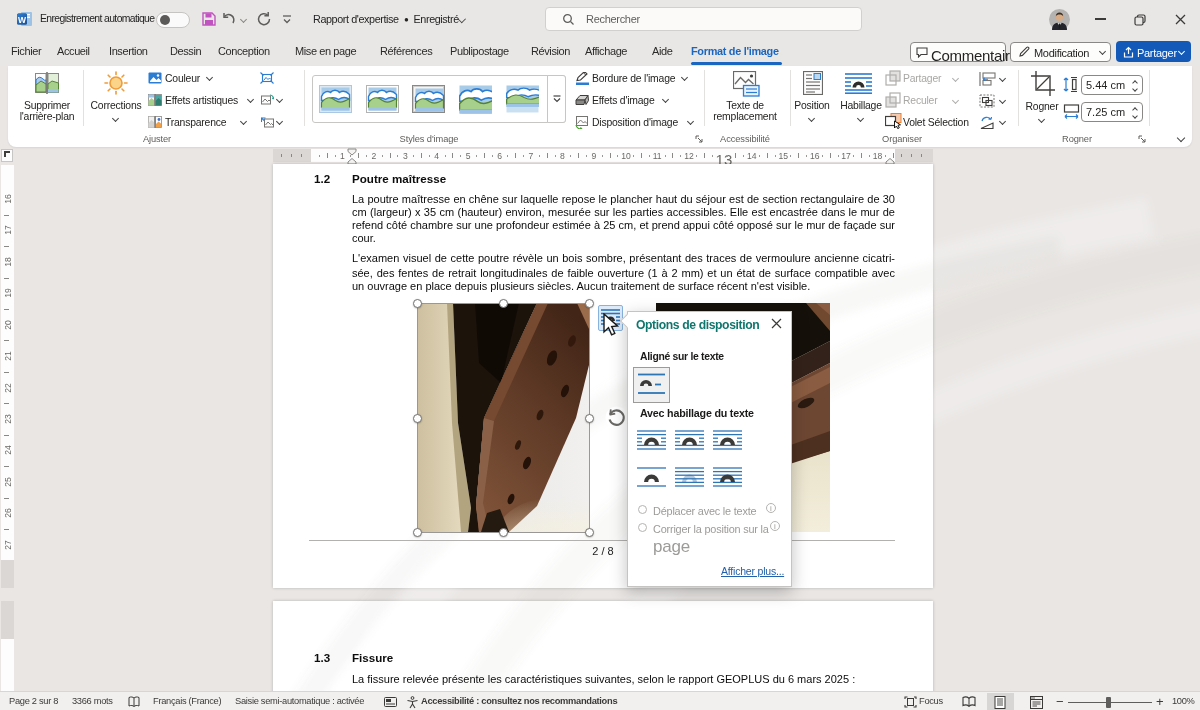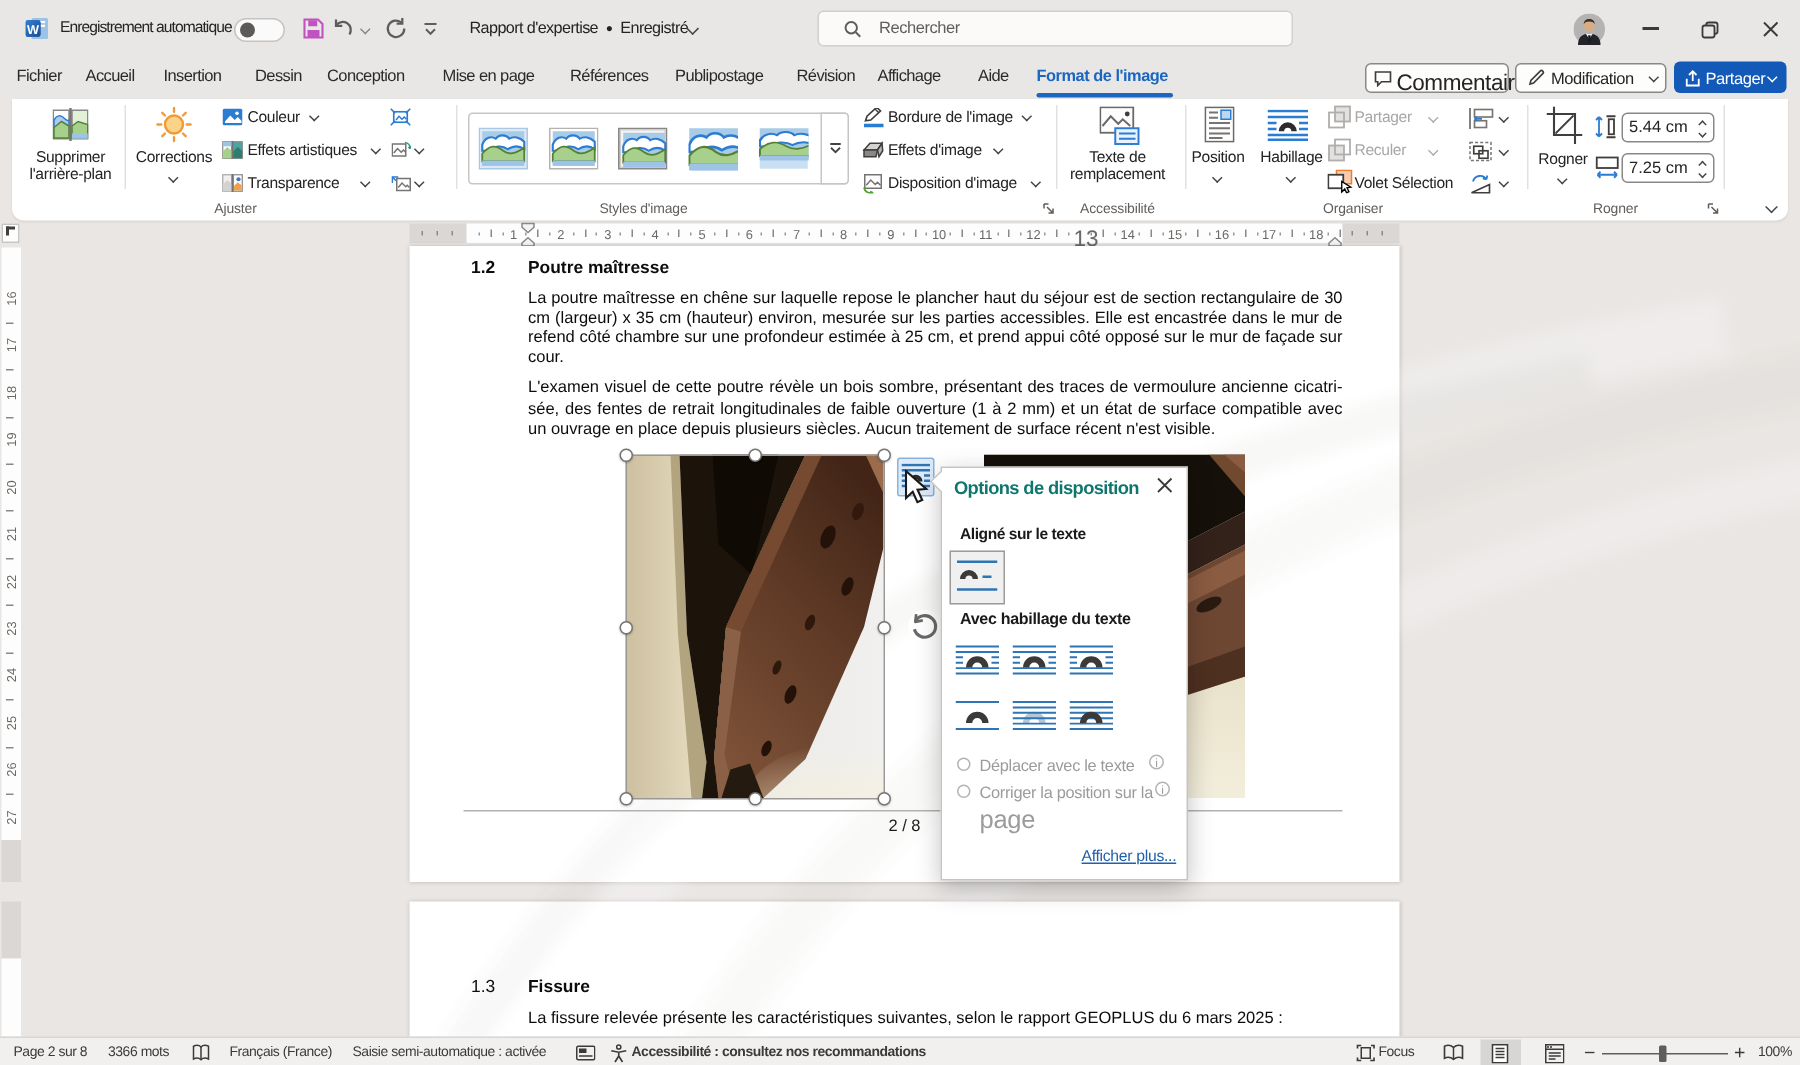--- a/index.html
+++ b/index.html
@@ -517,21 +517,21 @@
 <div class="abs" style="left:352px;top:171.5px;font-size:11.6px;font-weight:bold">Poutre maîtresse</div>
 <div class="jline" style="left:352px;top:192.6px">La poutre maîtresse en chêne sur laquelle repose le plancher haut du séjour est de section rectangulaire de 30</div>
 <div class="jline" style="left:352px;top:205.7px">cm (largeur) x 35 cm (hauteur) environ, mesurée sur les parties accessibles. Elle est encastrée dans le mur de</div>
 <div class="jline" style="left:352px;top:218.7px">refend côté chambre sur une profondeur estimée à 25 cm, et prend appui côté opposé sur le mur de façade sur</div>
 <div class="abs" style="left:352px;top:231.8px">cour.</div>
 <div class="jline" style="left:352px;top:252px">L'examen visuel de cette poutre révèle un bois sombre, présentant des traces de vermoulure ancienne cicatri-</div>
 <div class="jline" style="left:352px;top:266.9px">sée, des fentes de retrait longitudinales de faible ouverture (1 à 2 mm) et un état de surface compatible avec</div>
 <div class="abs" style="left:352px;top:279.9px">un ouvrage en place depuis plusieurs siècles. Aucun traitement de surface récent n'est visible.</div>
 <div class="abs" style="left:309px;top:540px;width:586px;height:1px;background:#b3b1af"></div>
 <div class="abs" style="left:583px;top:545px;width:40px;text-align:center;font-size:11px;color:#1c1c1c">2 / 8</div>
-<div class="abs" style="left:314px;top:650.5px;font-size:11.6px;font-weight:normal">1.3</div>
+<div class="abs" style="left:314px;top:650.5px;font-size:11.6px;font-weight:bold">1.3</div>
 <div class="abs" style="left:352px;top:650.5px;font-size:11.6px;font-weight:bold">Fissure</div>
 <div class="abs" style="left:352px;top:673px">La fissure relevée présente les caractéristiques suivantes, selon le rapport GEOPLUS du 6 mars 2025 :</div>
 </div>
 <svg class="abs" style="left:656px;top:303px" width="174" height="229" viewBox="0 0 174 229">
 <linearGradient id="p2w" x1="0" y1="0" x2="0" y2="1">
       <stop offset="0" stop-color="#d8cdae"></stop>
       <stop offset="1" stop-color="#f3eedb"></stop>
     </linearGradient>
 <rect width="174" height="229" fill="url(#p2w)"></rect>
 <polygon points="0,0 174,0 174,38 0,128" fill="#151009"></polygon>

